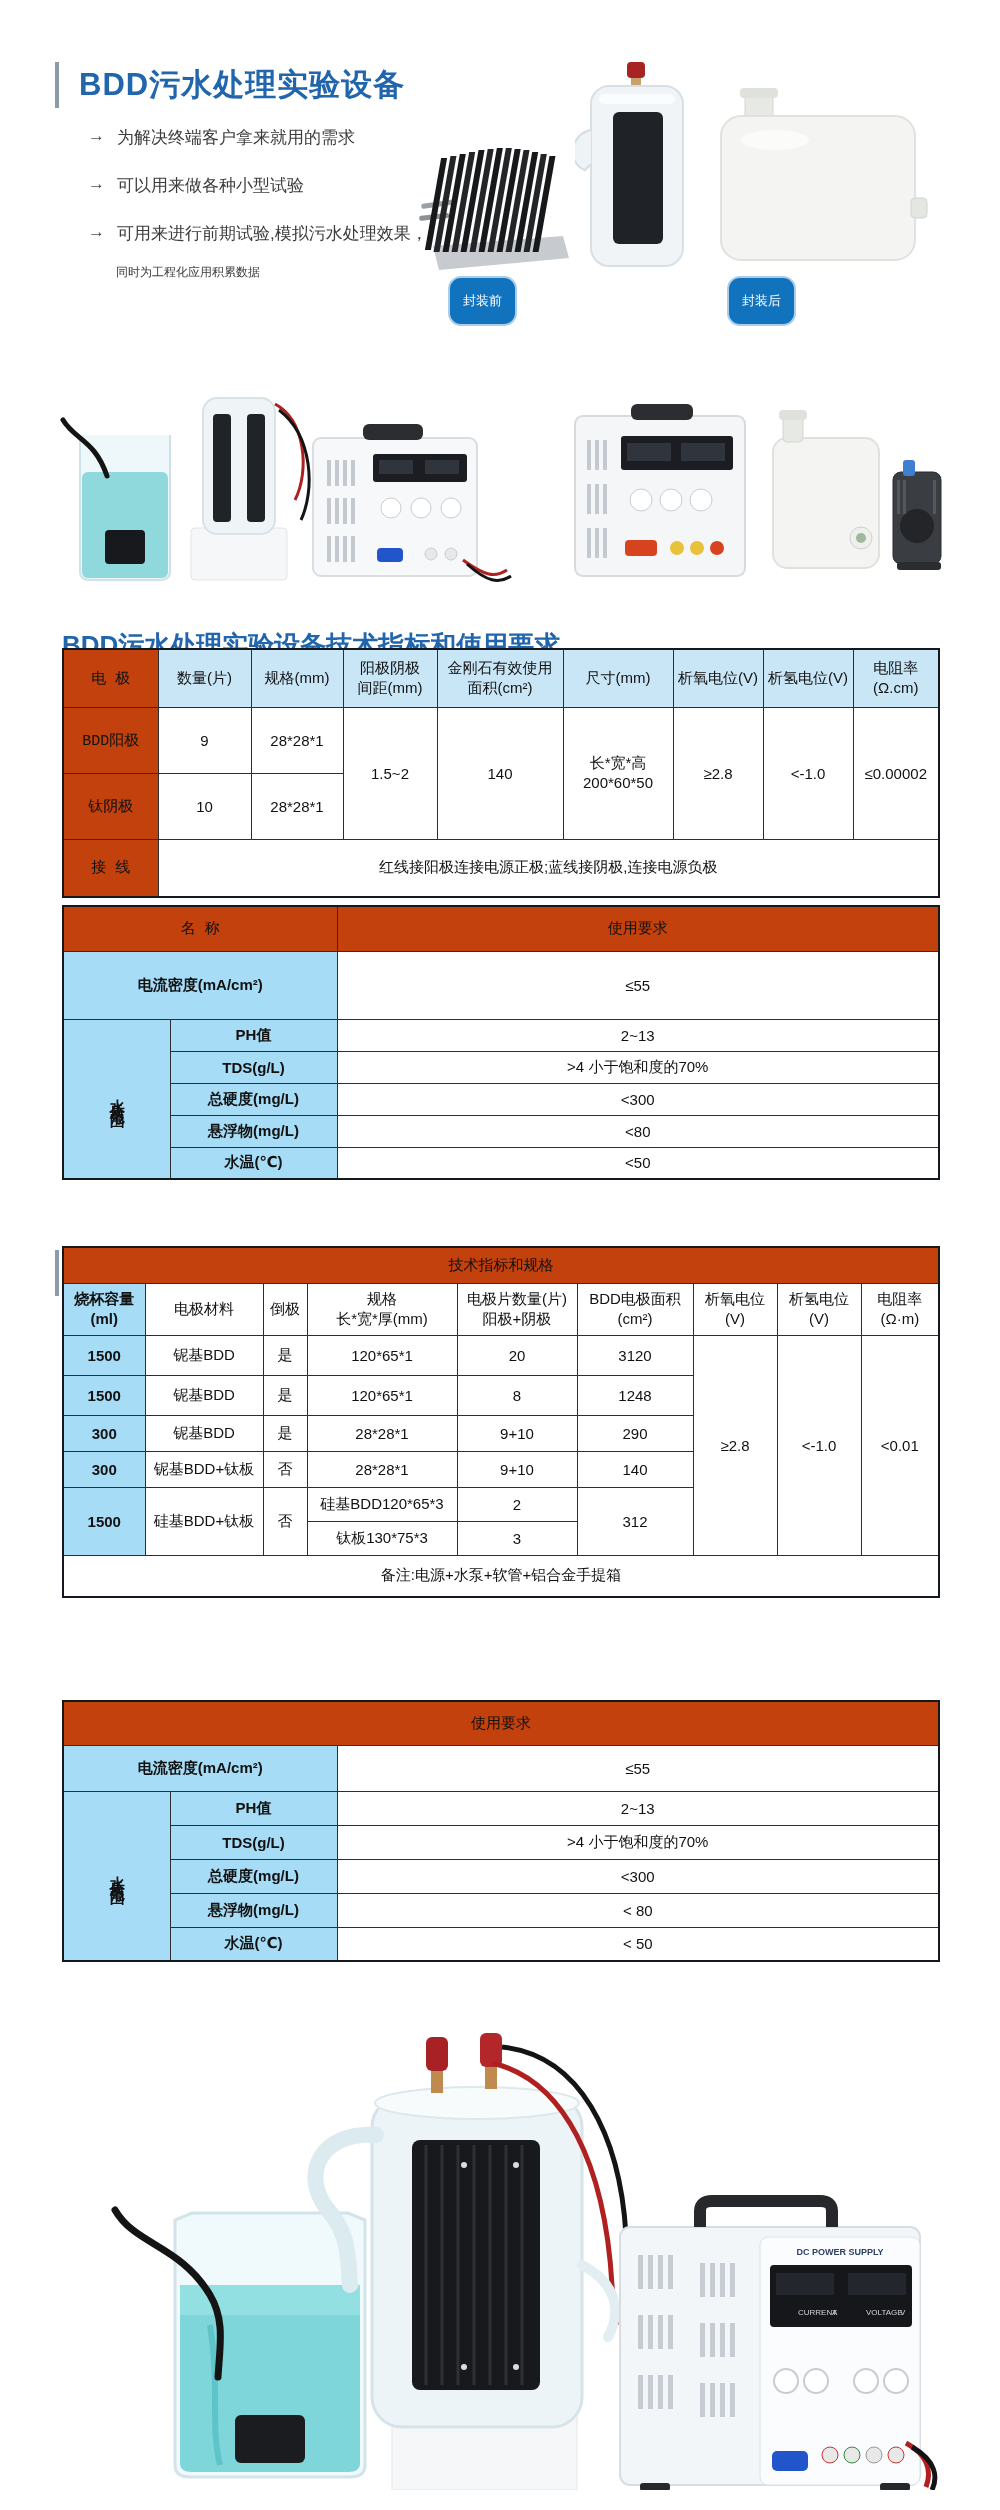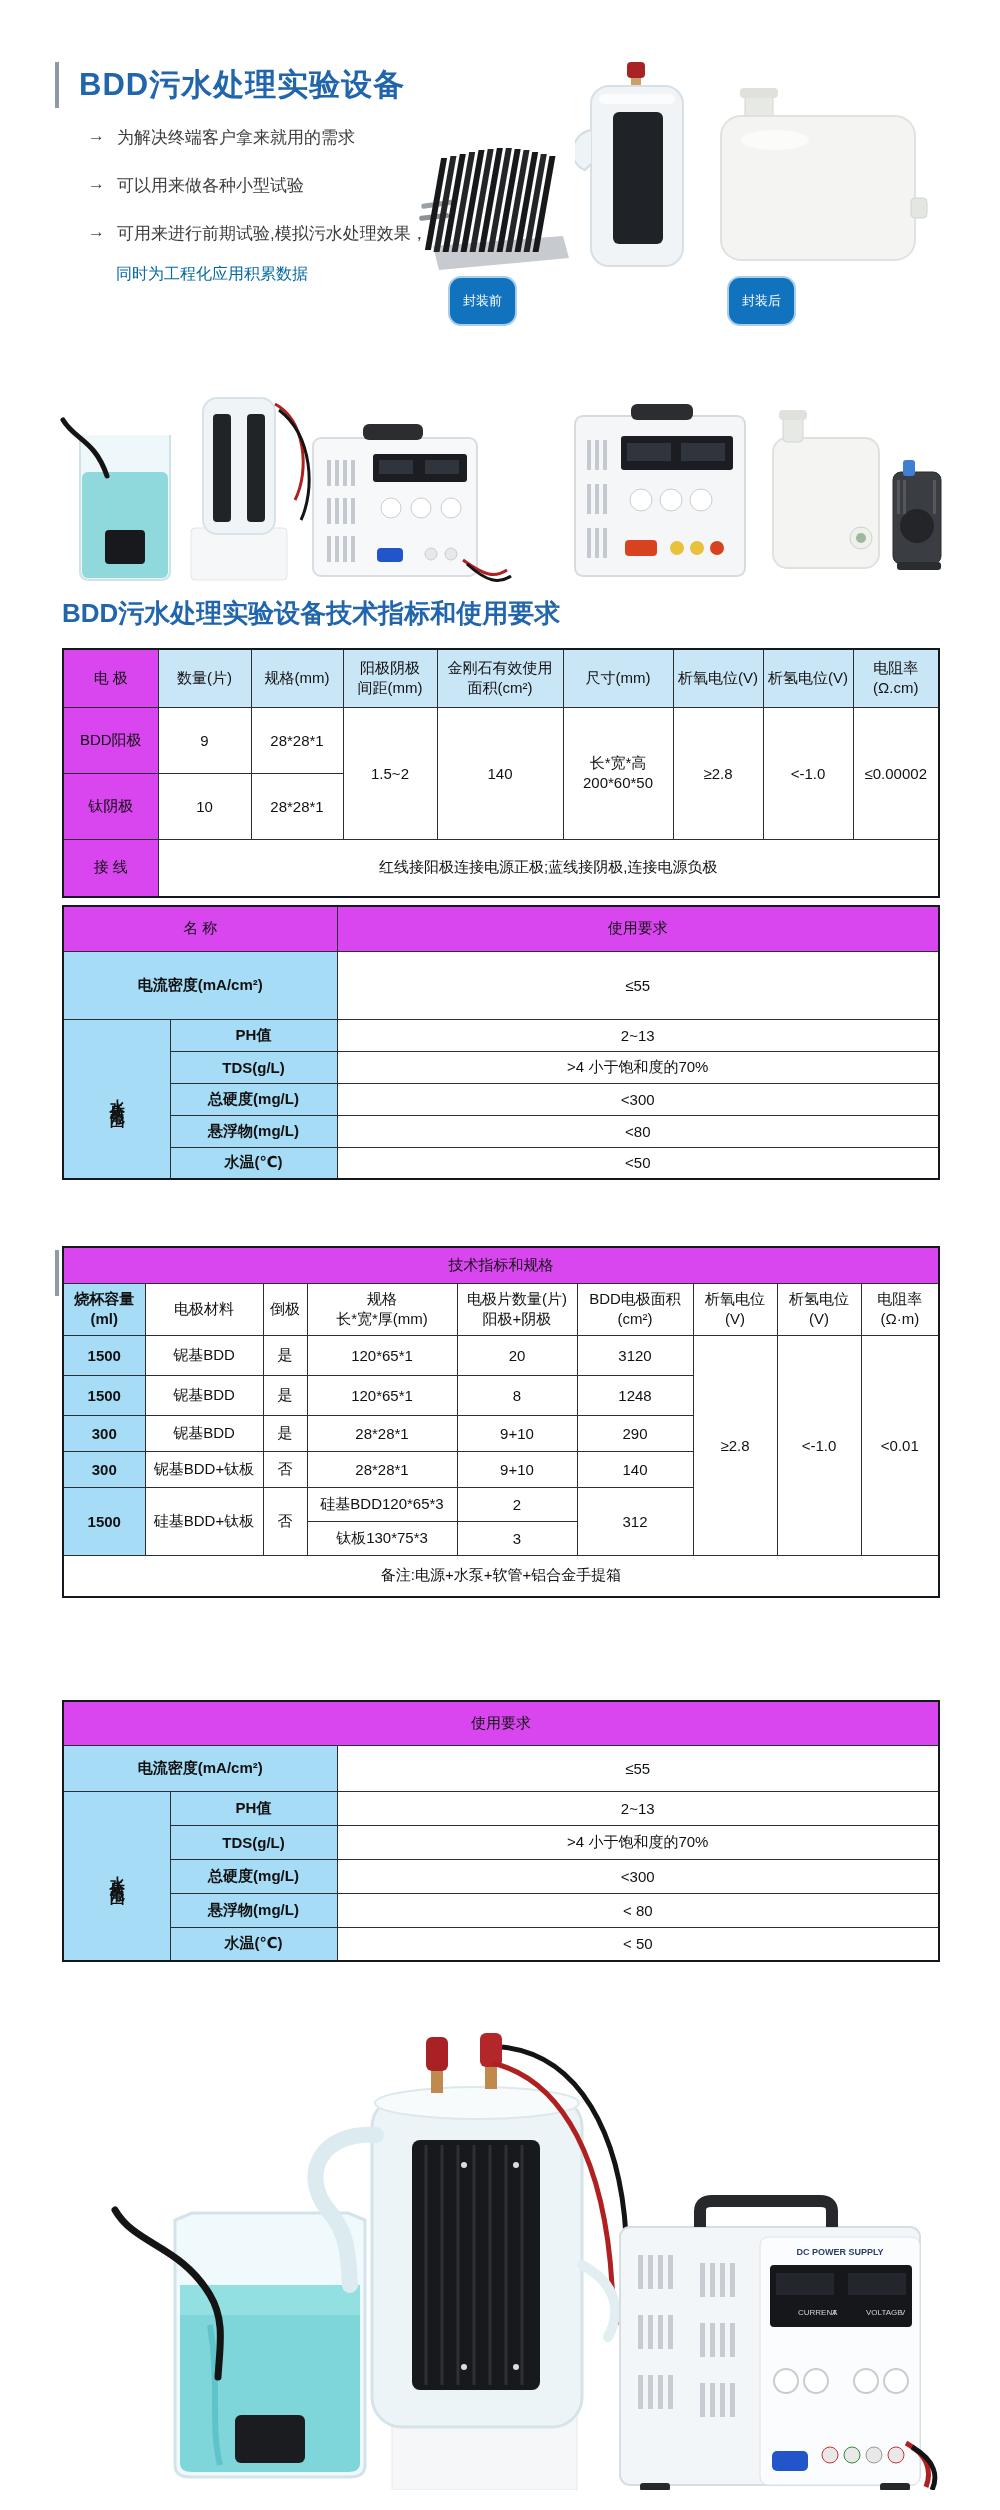--- a/index.html
+++ b/index.html
@@ -4,39 +4,39 @@
 <style>
   html,body{margin:0;padding:0;background:#fff;}
   body{font-family:"Liberation Sans","DejaVu Sans",sans-serif;color:#222;}
   .page{position:relative;width:1000px;height:2510px;background:#fff;overflow:hidden;}
 
   
   .hero-title{position:absolute;left:55px;top:62px;display:flex;align-items:center;}
   .vbar{width:4px;height:46px;background:#8d9aa9;margin-right:20px;}
   .hero-title h1{margin:0;font-size:31px;font-weight:bold;color:#2166ad;letter-spacing:1px;}
   .sec-heading{position:absolute;font-weight:bold;color:#2166ad;}
-  .sec-heading.h26{font-size:26px;}
+  .sec-heading.h26{font-size:26px;margin-top:32px;}
   .sec-heading.withbar{display:flex;align-items:center;font-size:30px;}
 
   
   .bullets{position:absolute;left:88px;top:126px;width:340px;}
   .bullet{display:flex;margin-bottom:25px;font-size:17px;color:#3c3c3c;}
   .bullet .arr{margin-right:12px;color:#4a4a4a;}
-  .bullet-cont{margin-left:28px;font-size:16px;color:#0369a1;margin-top:-6px;}
+  .bullet-cont{margin-left:28px;font-size:12px;color:#404040;margin-top:-6px;}
 
   
   .badge{position:absolute;background:#1173bd;color:#fff;font-size:13px;padding:14px 13px;
          border-radius:13px;border:2px solid #a9cdea;}
 
   
   .tblwrap{position:absolute;left:62px;width:876px;}
   table.tbl{border-collapse:collapse;width:876px;table-layout:fixed;border:2px solid #14181f;}
   table.tbl td{border:1px solid #2a2e35;text-align:center;vertical-align:middle;
                font-size:15px;color:#111;padding:2px 3px;overflow:hidden;}
-  td.hd{background:#d946ef;color:#fff;font-size:15px;}
+  td.hd{background:#c2410c;color:#fff;font-size:15px;font-family:Liberation Mono, monospace;}
   td.lt{background:#c9e6f7;}
   td.lt2{background:#a6dcf5;font-weight:bold;}
   td.small{font-size:14px;}
   .pre{white-space:pre-line;line-height:1.35;}
   td.left{text-align:left;padding-left:16px;}
   .vtext{writing-mode:vertical-rl;text-orientation:upright;letter-spacing:5px;display:inline-block;}
 
   svg{display:block;}
 </style>
 </head>

